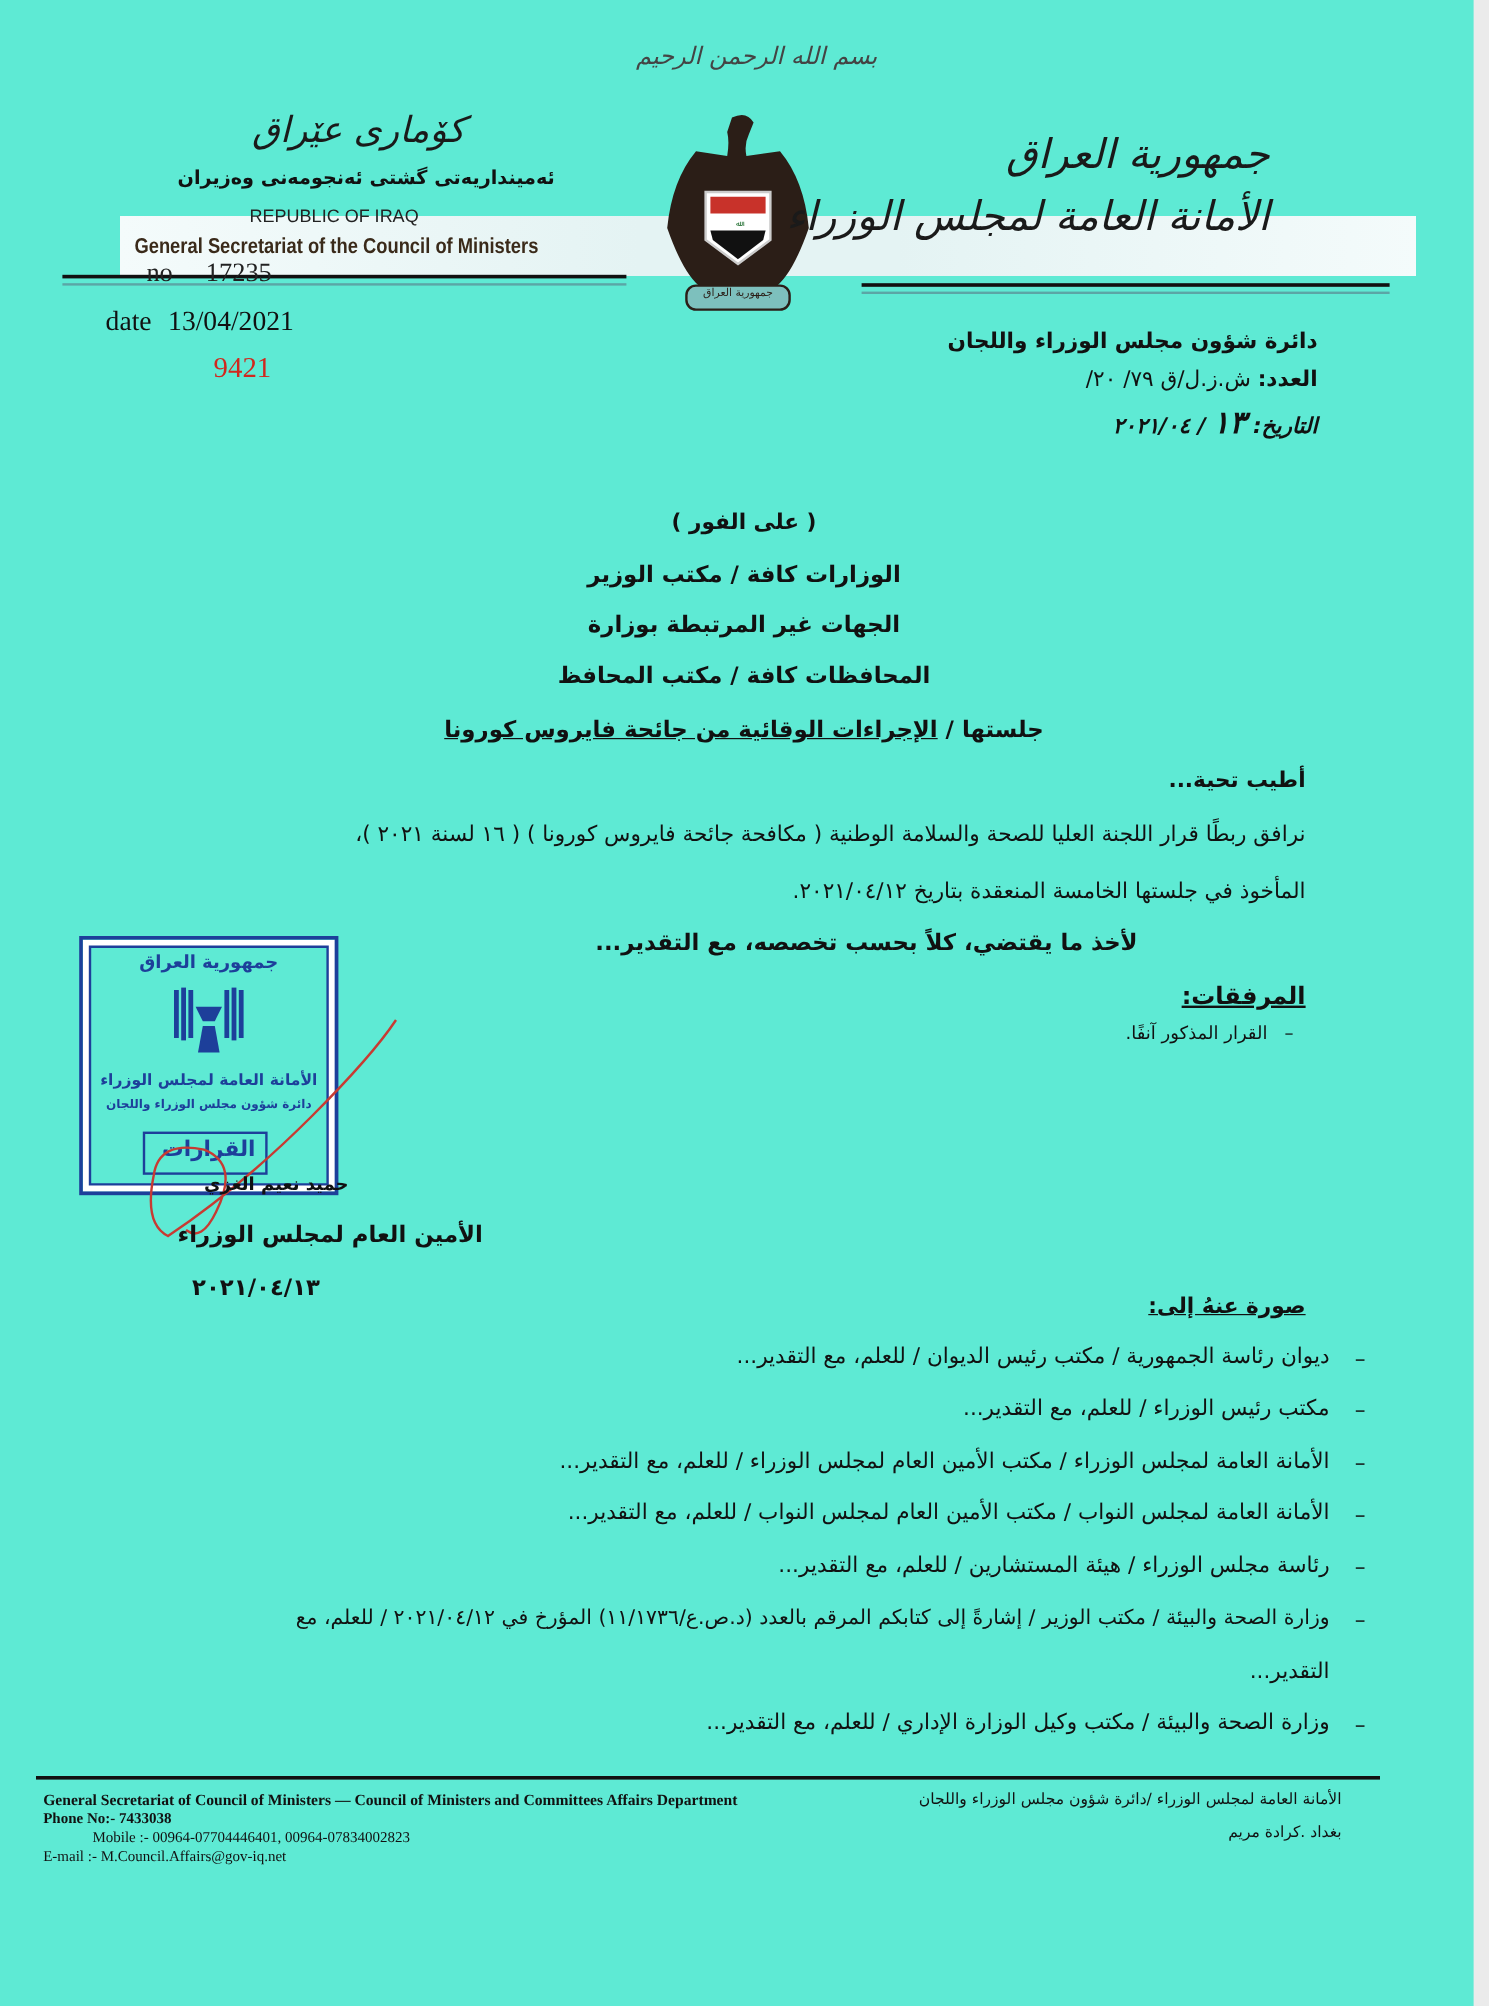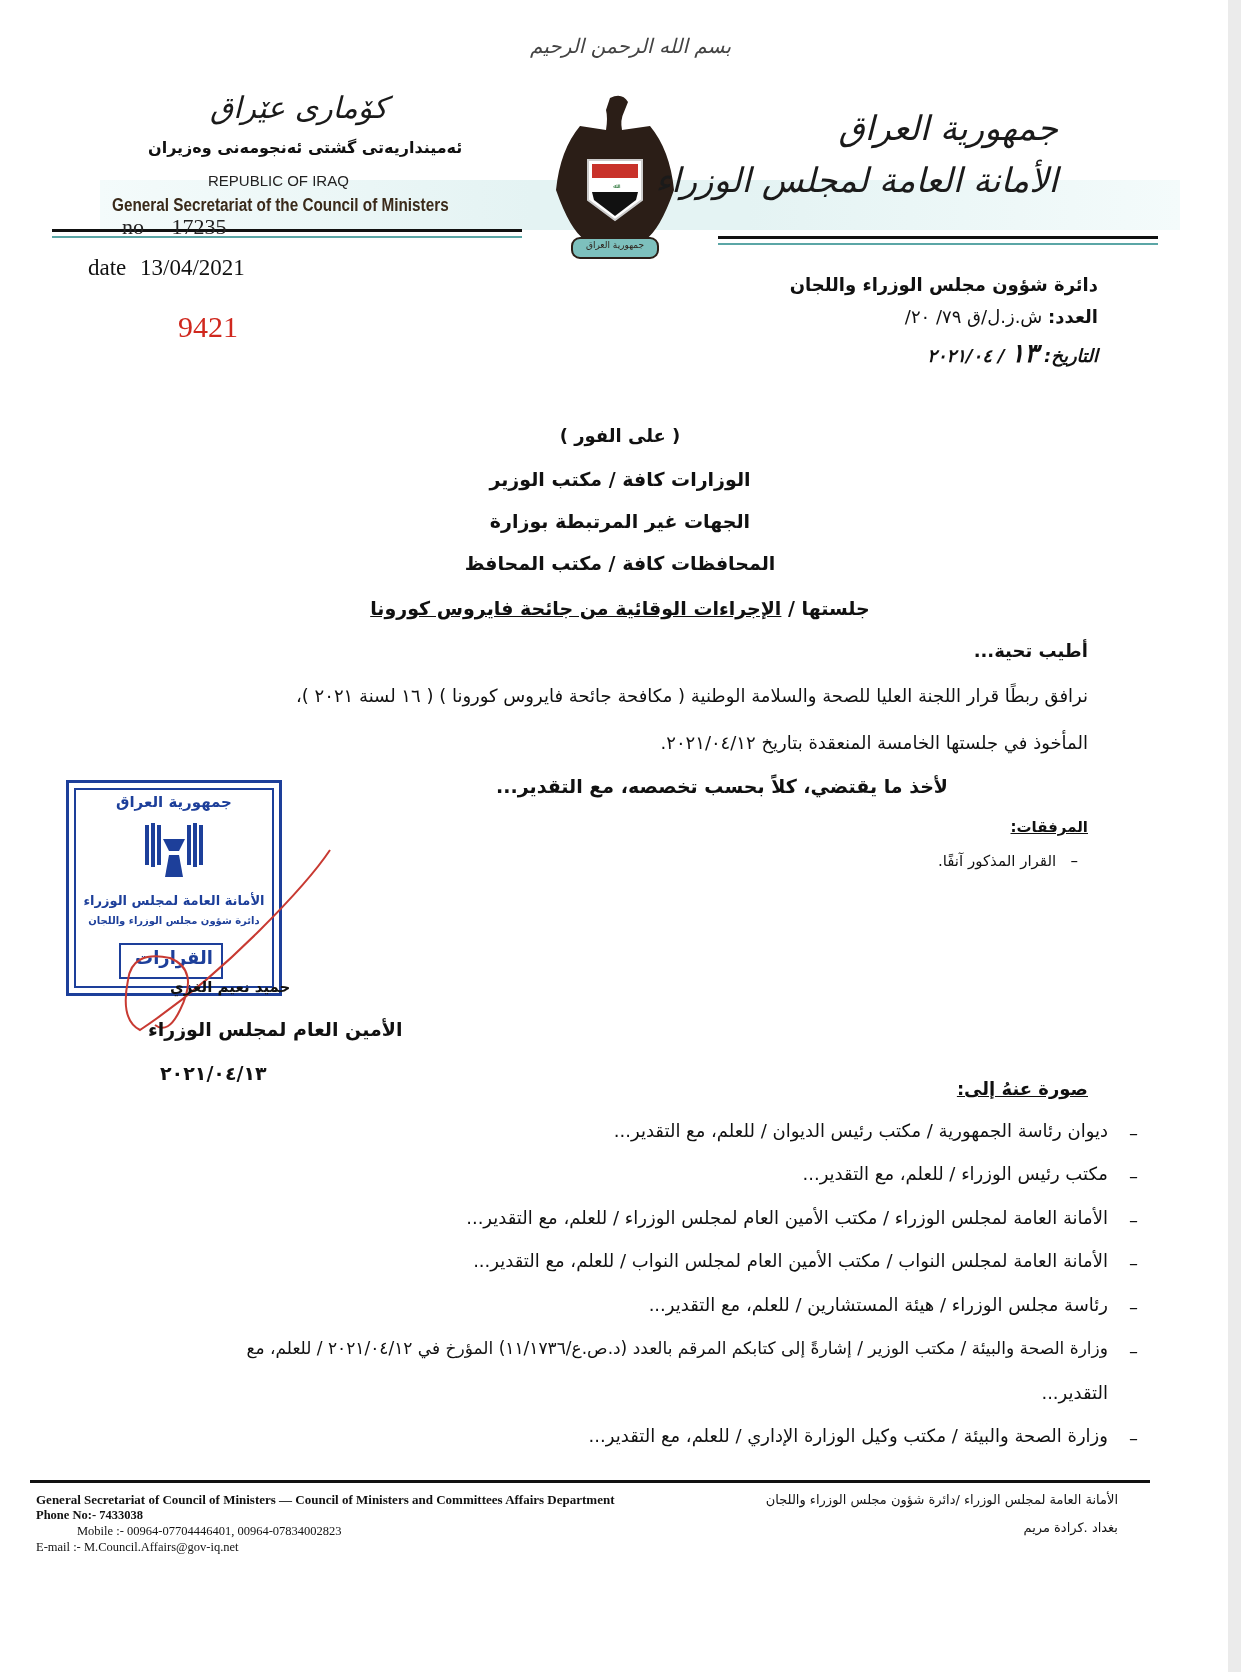--- a/index.html
+++ b/index.html
@@ -1,18 +1,18 @@
 <!DOCTYPE html>
 <html><head>
 <meta charset="utf-8">
 <style>
   html, body { margin:0; padding:0; }
   body { width:1241px; height:1672px; background:#ebebeb; position:relative; overflow:hidden;
          font-family:"DejaVu Sans", sans-serif; color:#111; }
-  .page { position:absolute; left:0; top:0; width:1228px; height:1672px; background:#ffffff; }
+  .page { position:absolute; left:0; top:0; width:1228px; height:1672px; background:#5eead4; }
   .abs { position:absolute; }
   .ar { direction:rtl; font-family:"DejaVu Sans", sans-serif; white-space:nowrap; }
   .en { font-family:"Liberation Sans", sans-serif; white-space:nowrap; }
   .serif { font-family:"Liberation Serif", serif; white-space:nowrap; }
   .teal-band { position:absolute; left:100px; top:180px; width:1080px; height:50px;
                background:linear-gradient(90deg,#f4fbfb 0%,#e4f3f3 40%,#e4f3f3 60%,#f4fbfb 100%); }
   .hr-black { position:absolute; height:3px; background:#111; }
   .hr-teal { position:absolute; height:2px; background:#5ba6a6; }
   .calligraphy { font-family:"DejaVu Serif", serif; font-style:italic; color:#1a1a1a; }
   .bold { font-weight:bold; }
@@ -61,21 +61,21 @@
   <div class="abs calligraphy" style="right:170px; top:108px; font-size:34px; direction:rtl;">جمهورية العراق</div>
   <div class="abs calligraphy" style="right:170px; top:160px; font-size:34px; direction:rtl;">الأمانة العامة لمجلس الوزراء</div>
 
   <div class="hr-black" style="left:718px; top:236px; width:440px;"></div>
   <div class="hr-teal" style="left:718px; top:243px; width:440px;"></div>
 
   <div class="abs serif" style="left:88px; top:255px; font-size:23px;">
     <span>date</span>
     <span style="margin-left:8px;">13/04/2021</span>
   </div>
-  <div class="abs serif" style="left:178px; top:310px; font-size:30px; color:#d0281e;">9421</div>
+  <div class="abs serif" style="left:178px; top:294px; font-size:24px; color:#d0281e;">9421</div>
 
   <div class="abs ar bold" style="right:130px; top:274px; font-size:18px;">دائرة شؤون مجلس الوزراء واللجان</div>
   <div class="abs ar" style="right:130px; top:306px; font-size:18px;">
     <span class="bold">العدد:</span>
     <span>ش.ز.ل/ق ٧٩/ ٢٠/</span>
   </div>
   <div class="abs ar" style="right:130px; top:338px; font-size:18px;font-style:italic;">
     <span class="bold">التاريخ:</span>
     <span class="bold" style="font-size:26px;">١٣</span>
     <span class="bold">/ ٢٠٢١/٠٤</span>
@@ -87,21 +87,21 @@
   <div class="center-col ar bold" style="top:552px; font-size:19px;">المحافظات كافة / مكتب المحافظ</div>
   <div class="center-col ar bold" style="top:597px; font-size:19px;">
     <span>جلستها /</span>
     <span class="u">الإجراءات الوقائية من جائحة فايروس كورونا</span>
   </div>
 
   <div class="abs ar bold" style="right:140px; top:640px; font-size:18px;">أطيب تحية...</div>
   <div class="abs ar" style="right:140px; top:685px; font-size:18px;">نرافق ربطًا قرار اللجنة العليا للصحة والسلامة الوطنية ( مكافحة جائحة فايروس كورونا ) ( ١٦ لسنة ٢٠٢١ )،</div>
   <div class="abs ar" style="right:140px; top:732px; font-size:18px;">المأخوذ في جلستها الخامسة المنعقدة بتاريخ ٢٠٢١/٠٤/١٢.</div>
   <div class="abs ar bold" style="right:280px; top:775px; font-size:19px;">لأخذ ما يقتضي، كلاً بحسب تخصصه، مع التقدير...</div>
-  <div class="abs ar bold u" style="right:140px; top:818px; font-size:15px;">المرفقات:</div>
+  <div class="abs ar bold u" style="right:140px; top:818px; font-size:20px;">المرفقات:</div>
   <div class="abs ar" style="right:150px; top:852px; font-size:15px;">
     <span>–</span>&nbsp;&nbsp;
     <span>القرار المذكور آنفًا.</span>
   </div>
 
   <div class="stamp">
     <div class="stamp-text" style="top:10px; font-size:15px;">جمهورية العراق</div>
     <svg class="abs" style="left:70px; top:32px;" width="70" height="70" viewBox="0 0 70 70">
       <g fill="#1d3f9a">
         <rect x="6" y="10" width="4" height="40"></rect>

